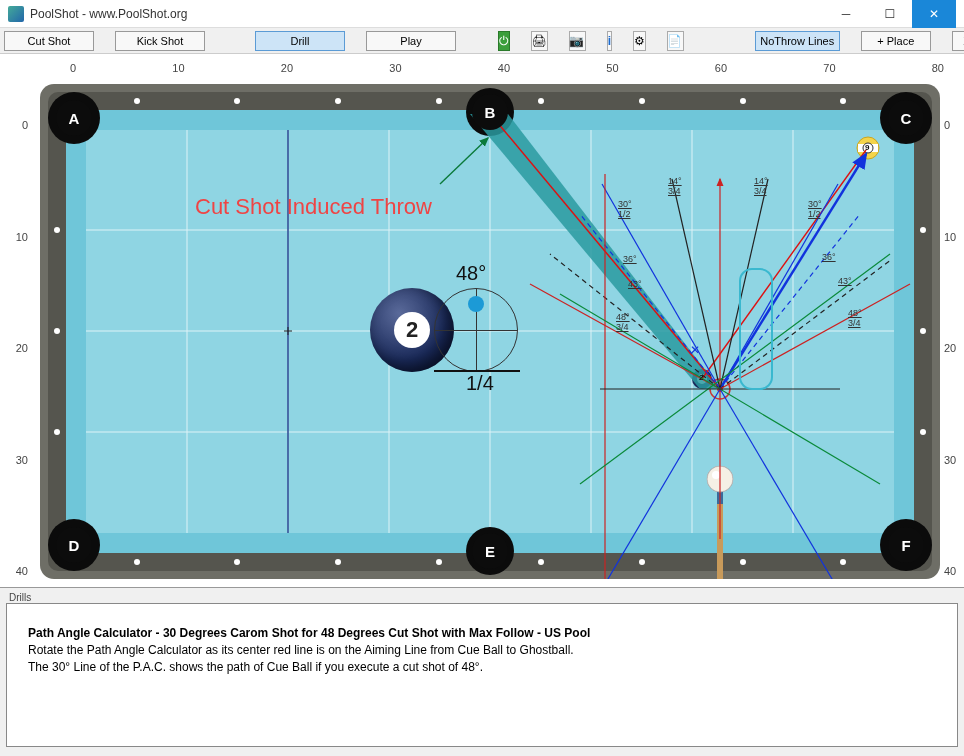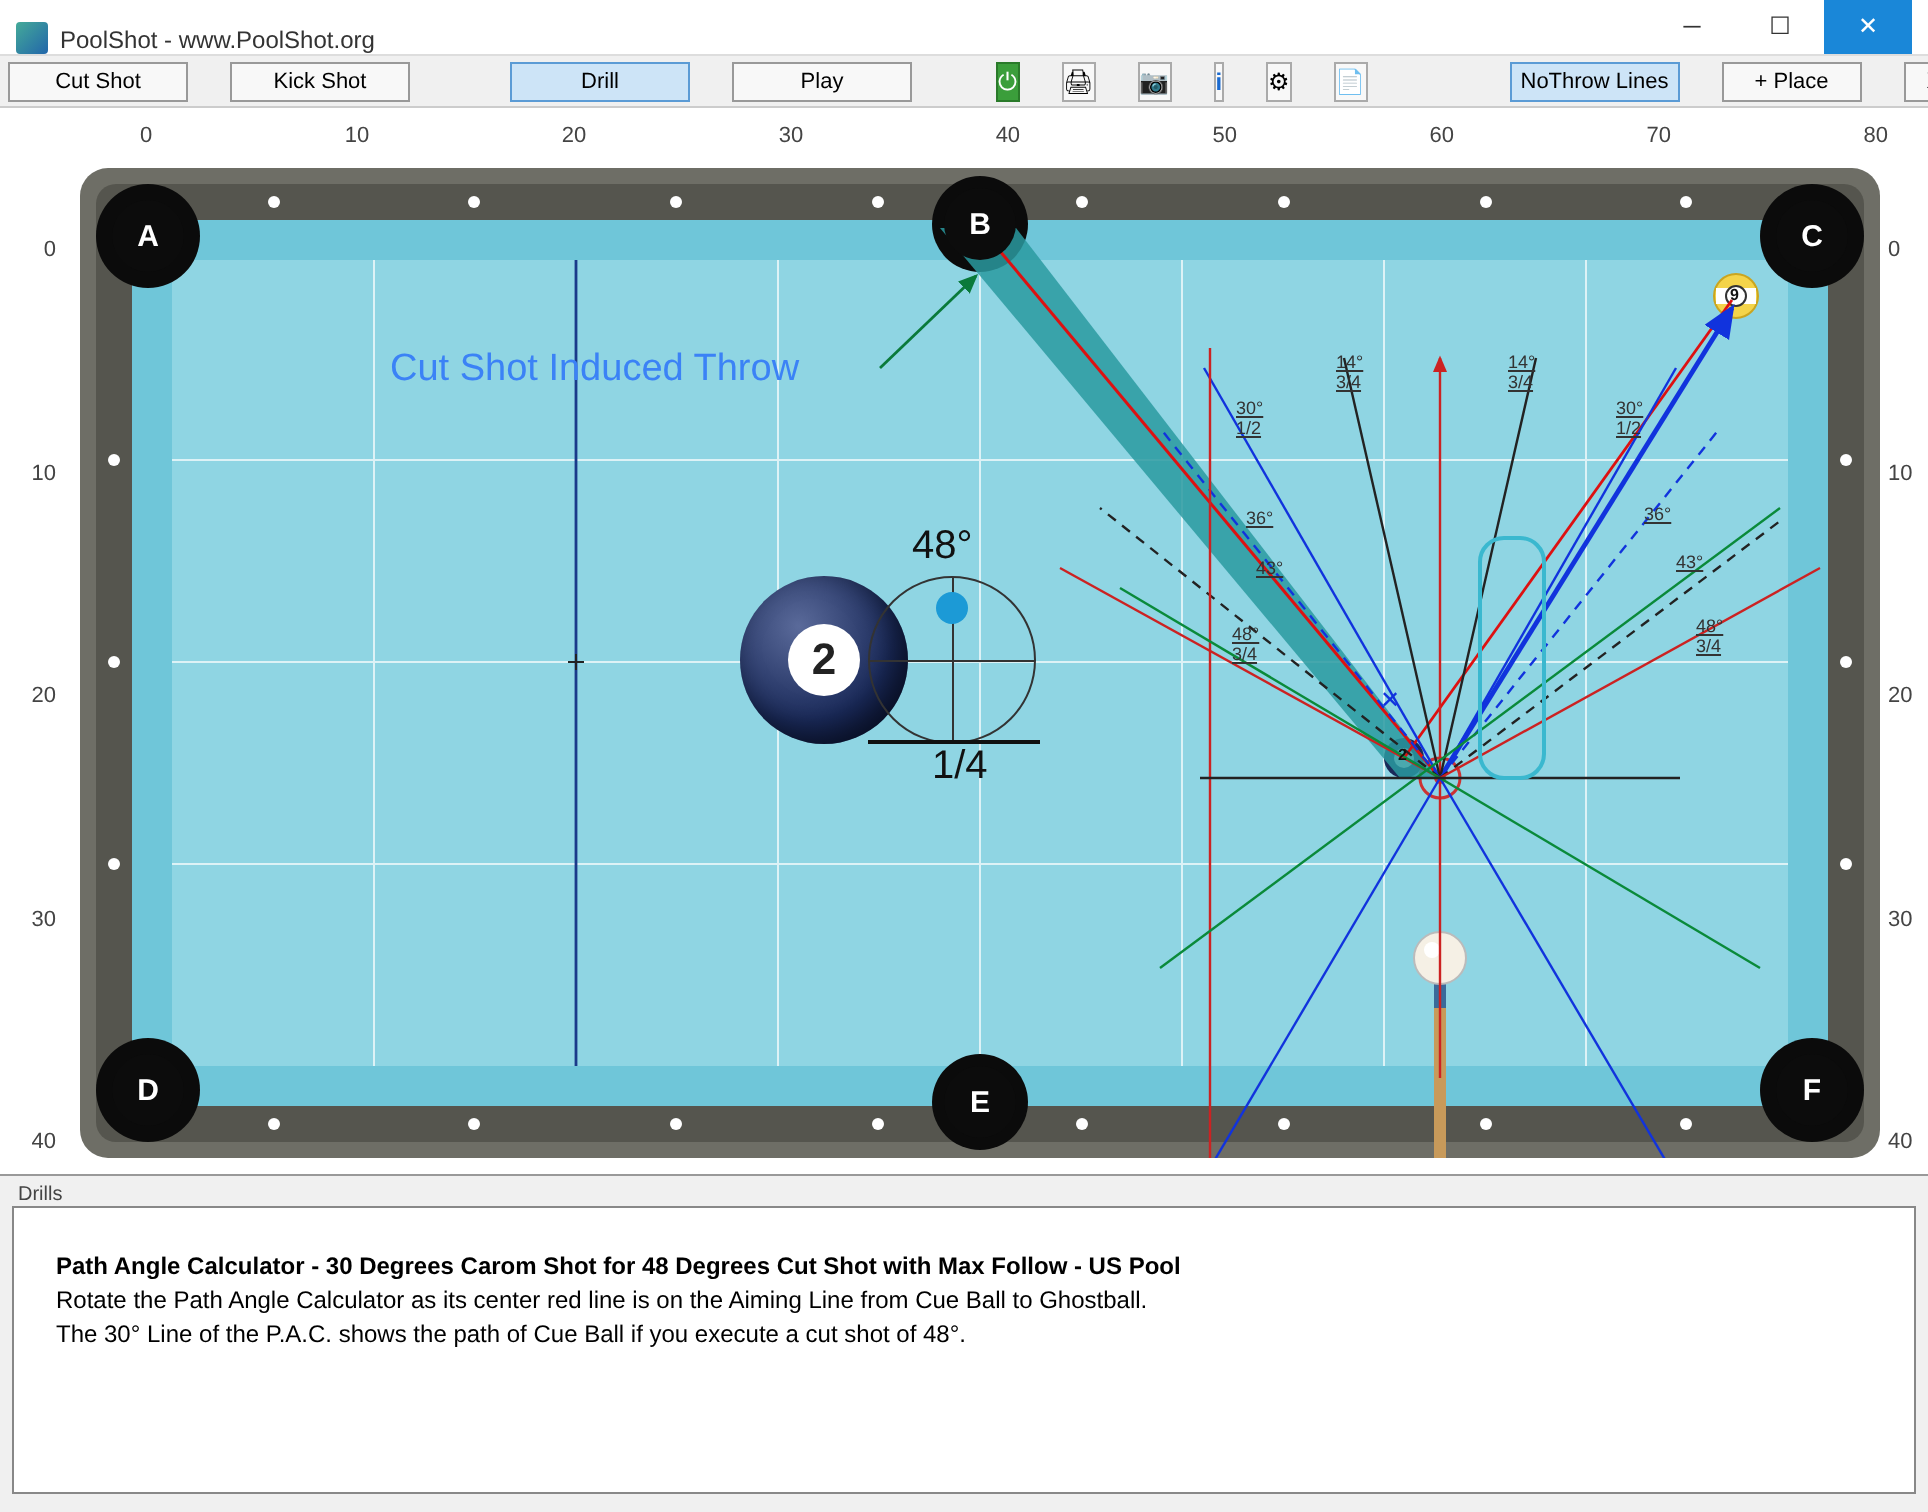--- a/index.html
+++ b/index.html
@@ -1,18 +1,18 @@
 <!DOCTYPE html>
 <html><head>
 <meta charset="utf-8">
 <style>
 * { box-sizing: border-box; margin: 0; padding: 0; }
 body { font-family: "Segoe UI", Tahoma, sans-serif; font-size: 12px; background: #f0f0f0; width: 964px; height: 756px; overflow: hidden; }
 
-.titlebar { background: #fff; height: 28px; display: flex; align-items: flex-end; padding: 0 8px; border-bottom: 1px solid #ddd; }
+.titlebar { background: #fff; height: 28px; display: flex; align-items: center; padding: 0 8px; border-bottom: 1px solid #ddd; }
 .titlebar .icon { width: 16px; height: 16px; background: linear-gradient(135deg,#4a9,#26a); border-radius: 2px; margin-right: 6px; }
 .titlebar .title { flex: 1; color: #333; font-size: 12px; }
 .winbtn { width: 44px; height: 28px; display: flex; align-items: center; justify-content: center; color: #333; }
 .winbtn.close { background: #1a87d8; color: #fff; }
 
 .toolbar { background: #f0f0f0; height: 26px; display: flex; align-items: center; padding: 2px 4px; gap: 21px; border-bottom: 1px solid #ccc; }
 .tbtn { background: #f8f8f8; border: 1px solid #999; height: 20px; min-width: 90px; font-size: 11px; display: flex; align-items: center; justify-content: center; cursor: pointer; }
 .tbtn.active { background: #cde4f7; border-color: #5b9bd5; margin-left: 29px; }
 .iconbtn { width: 22px; height: 20px; border: 1px solid #aaa; background: #f8f8f8; display: flex; align-items: center; justify-content: center; cursor: pointer; font-size: 12px; }
 .iconbtn.green { background: #3b9e3b; color: #fff; border-color: #2a7a2a; }
@@ -21,21 +21,21 @@
 .main { background: #fff; position: relative; height: 534px; border-bottom: 1px solid #999; }
 
 .ruler-top, .ruler-left, .ruler-right, .ruler-bottom { position: absolute; color: #444; font-size: 11px; }
 .ruler-top { top: 8px; left: 70px; right: 20px; display: flex; justify-content: space-between; }
 .ruler-left { top: 65px; bottom: 10px; left: 12px; display: flex; flex-direction: column; justify-content: space-between; align-items: flex-end; width: 16px; }
 .ruler-right { top: 65px; bottom: 10px; right: 4px; display: flex; flex-direction: column; justify-content: space-between; align-items: flex-start; width: 16px; }
 
 .table-wrap { position: absolute; left: 40px; top: 30px; width: 900px; height: 495px; }
 .pool-table { position: absolute; left: 0; top: 0; width: 100%; height: 100%; }
 
-.annot { position: absolute; font-size: 19px; color: #3b82f6; font-weight: 500; }
+.annot { position: absolute; font-size: 22px; color: #ef4444; font-weight: 500; margin-top: 20px; }
 .angle-lbl { position: absolute; font-size: 9px; color: #333; text-decoration: underline; }
 
 .drills-panel { position: absolute; left: 6px; right: 6px; bottom: 6px; top: 592px; }
 .drills-tab { font-size: 10px; color: #444; padding: 0 3px; }
 .drills-body { background: #fff; border: 1px solid #888; height: 144px; padding: 21px; font-size: 12px; line-height: 1.4; }
 .drills-body .t { font-weight: bold; }
 
 .cue-ball-inset { position: absolute; }
 .ball-2 { position: absolute; width: 84px; height: 84px; border-radius: 50%; background: radial-gradient(circle at 35% 30%, #5a6a9a, #1a2a5a 60%, #0a143a); box-shadow: inset -6px -6px 14px rgba(0,0,0,.5); }
 .ball-2 .stripe { position: absolute; left: 24px; top: 24px; width: 36px; height: 36px; background: #fff; border-radius: 50%; display: flex; align-items: center; justify-content: center; font-size: 22px; font-weight: bold; color: #222; }

